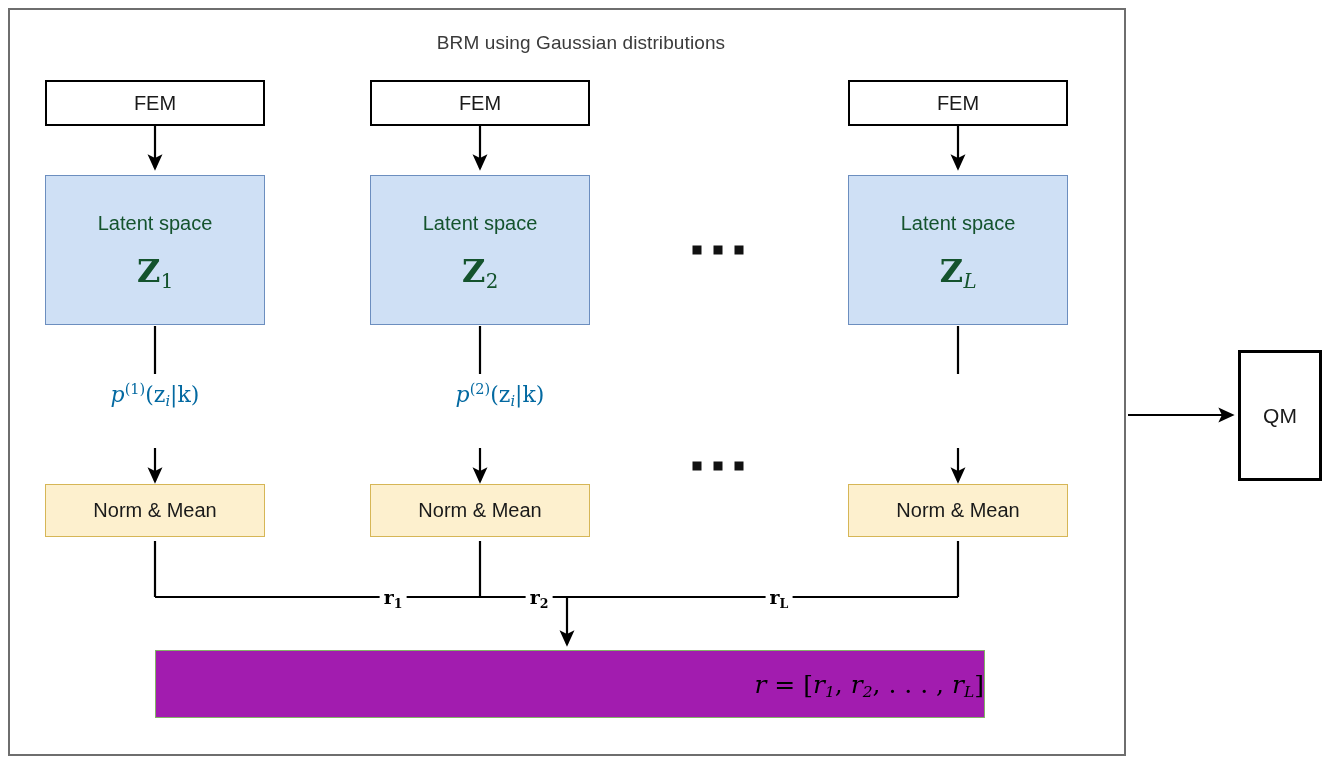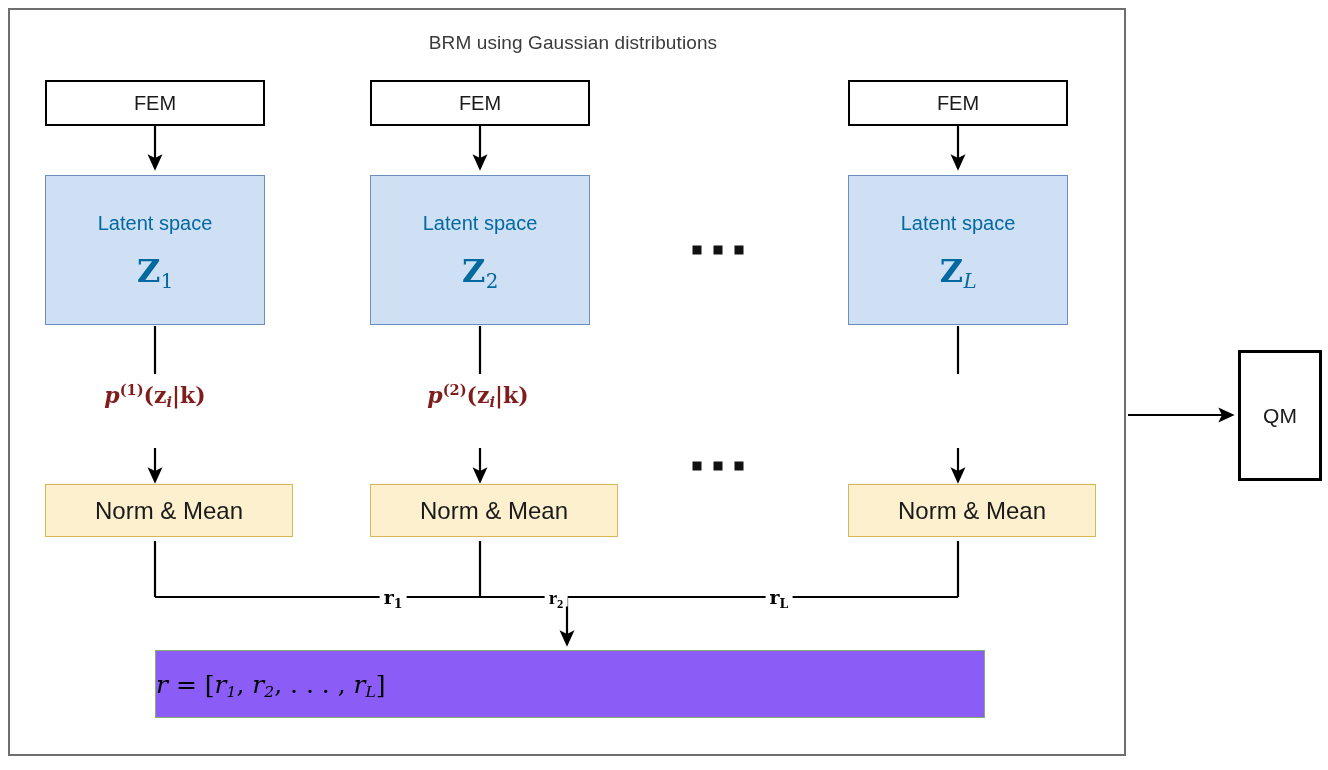--- a/index.html
+++ b/index.html
@@ -26,21 +26,21 @@
     top: 8px;
     width: 1118px;
     height: 748px;
     border: 2px solid #6e6e6e;
     background: #ffffff;
     box-sizing: border-box;
   }
   
   .diagram-title {
     position: absolute;
-    left: 4px;
+    left: 12px;
     top: 22px;
     width: 1118px;
     text-align: center;
     font-size: 19px;
     color: #3b3b3b;
     font-family: "Liberation Sans", sans-serif;
     letter-spacing: 0.1px;
   }
   
   .node {
@@ -58,21 +58,21 @@
     background: #ffffff;
     font-size: 20px;
     color: #1a1a1a;
   }
   .latent-box {
     width: 220px;
     height: 150px;
     border: 1.5px solid #6c8ebf;
     background: #cfe0f5;
     flex-direction: column;
-    color: #0369a1;
+    color: #14532d;
   }
   .latent-box .ls-label {
     font-size: 20px;
     line-height: 1;
     margin-bottom: 22px;
   }
   .latent-box .ls-symbol {
     font-family: "DejaVu Serif", serif;
     font-size: 32px;
     font-weight: bold;
@@ -84,39 +84,39 @@
     font-style: italic;
     vertical-align: baseline;
     position: relative;
     top: 0.30em;
     left: 0.02em;
   }
   .latent-box .ls-symbol sub.num {
     font-style: normal;
   }
   .norm-box {
-    width: 248px;
+    width: 220px;
     height: 53px;
     border: 1.8px solid #d6b656;
     background: #fdf0ce;
-    font-size: 24px;
+    font-size: 20px;
     color: #1a1a1a;
   }
   .green-box {
     position: absolute;
     left: 155px;
     top: 650px;
     width: 830px;
     height: 68px;
     border: 1.8px solid #82b366;
-    background: #8b5cf6;
+    background: #a21caf;
     box-sizing: border-box;
     display: flex;
     align-items: center;
-    justify-content: flex-start;
+    justify-content: flex-end;
   }
   .qm-box {
     position: absolute;
     left: 1238px;
     top: 350px;
     width: 84px;
     height: 131px;
     border: 3px solid #000000;
     background: #ffffff;
     box-sizing: border-box;
@@ -124,23 +124,22 @@
     align-items: center;
     justify-content: center;
     font-size: 21px;
     color: #1a1a1a;
     font-family: "Liberation Sans", sans-serif;
   }
   
   .math {
     font-family: "DejaVu Serif", serif;
     font-style: italic;
-    color: #7f1d1d;
+    color: #0369a1;
     white-space: nowrap;
-    font-weight: bold;
   }
   .p-expr {
     position: absolute;
     width: 220px;
     text-align: center;
     font-size: 22px;
     top: 382px;
   }
   .p-expr sup {
     font-size: 0.66em;
@@ -283,29 +282,29 @@
 
   <div class="node fem-box" style="left:370px; top:80px;">
     <span>FEM</span>
   </div>
 
   <div class="node latent-box" style="left:370px; top:175px;">
     <span class="ls-label">Latent space</span>
     <span class="ls-symbol"><span>Z</span><sub class="num">2</sub></span>
   </div>
 
-  <div class="p-expr math" style="left:368px;">
+  <div class="p-expr math" style="left:390px;">
     <span>p</span><sup>(2)</sup><span class="paren">(z</span><sub>i</sub><span class="bar">|k)</span>
   </div>
 
   <div class="node norm-box" style="left:370px; top:484px;">
     <span>Norm &amp; Mean</span>
   </div>
 
-  <div class="r-label" style="left:556px; top:597px;font-family:Liberation Serif, serif;">
+  <div class="r-label" style="left:539px; top:597px;">
     <span>r</span><sub>2</sub>
   </div>
 
   <div class="node fem-box" style="left:848px; top:80px;">
     <span>FEM</span>
   </div>
 
   <div class="node latent-box" style="left:848px; top:175px;">
     <span class="ls-label">Latent space</span>
     <span class="ls-symbol"><span>Z</span><sub>L</sub></span>

